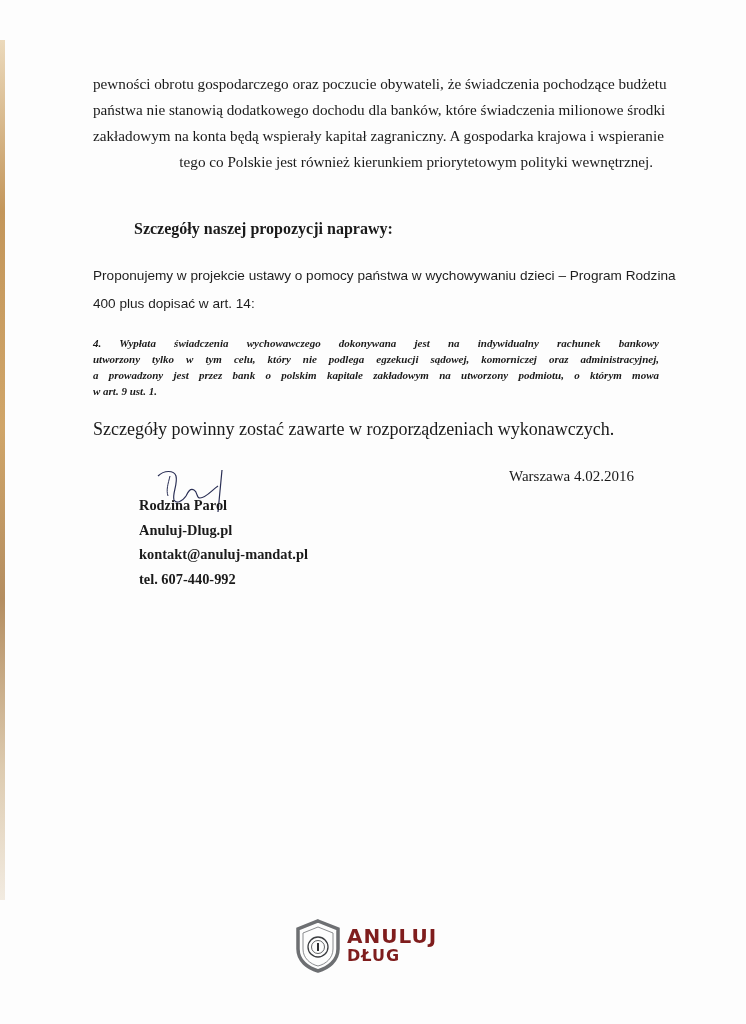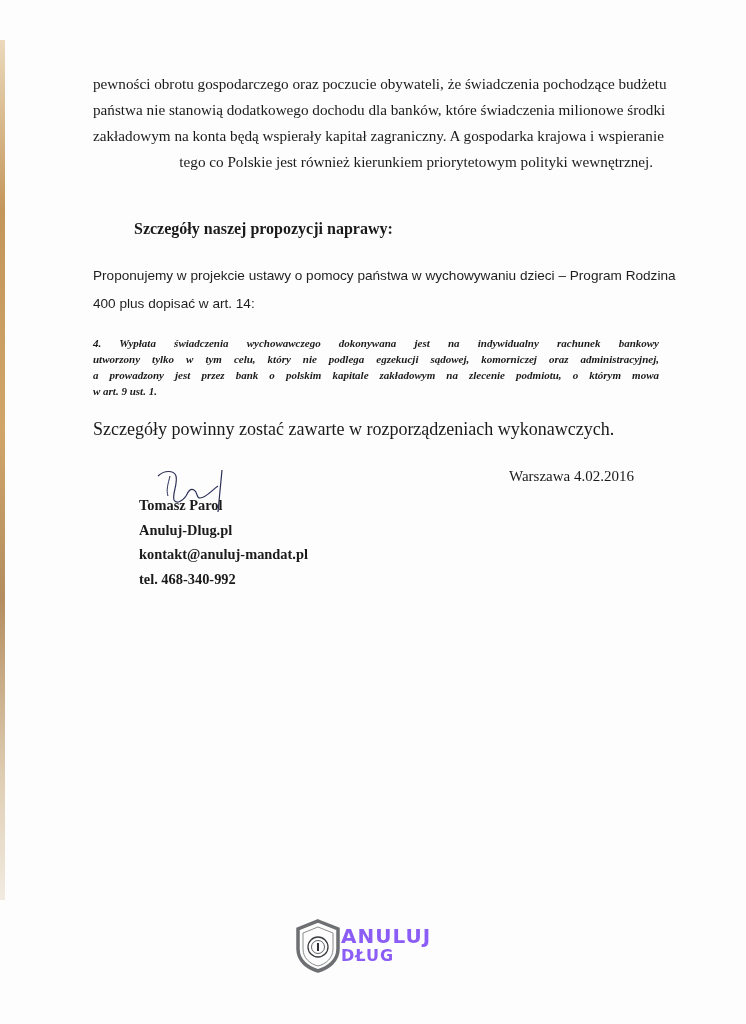--- a/index.html
+++ b/index.html
@@ -16,21 +16,21 @@
     .proposal .ln { display:block; white-space:nowrap; }
     .article { position:absolute; left:93px; top:335px; width:566px; font-size:11px; line-height:16px; font-style:italic; font-weight:bold; }
     .article .ln { display:block; white-space:nowrap; text-align:justify; text-align-last:justify; }
     .article .ln.last { text-align-last:left; }
     .details { position:absolute; left:93px; top:419px; font-size:18px; }
     .date { position:absolute; left:509px; top:468px; font-size:15px;text-align:center; }
     .signature { position:absolute; left:150px; top:466px; width:90px; height:50px; }
     .sig-block { position:absolute; left:139px; top:493px; font-size:14.4px; font-weight:bold; line-height:24.5px; }
     .sig-block .ln { display:block; white-space:nowrap; }
     .logo { position:absolute; left:295px; top:919px; display:flex; align-items:center; }
-    .logo-text { font-family:"DejaVu Sans", sans-serif; font-weight:bold; color:#8b5cf6; line-height:19px; letter-spacing:1px; }
+    .logo-text { margin-left:6px; font-family:"DejaVu Sans", sans-serif; font-weight:bold; color:#7f1d1d; line-height:19px; letter-spacing:1px; }
     .logo-text .l1 { display:block; font-size:20px; }
     .logo-text .l2 { display:block; font-size:16px; }
   </style>
 </head>
 <body>
 
 <div class="page">
   <div class="edge-left"></div>
 
   <div class="para serif" style="top:71px;text-align:right;">
@@ -43,39 +43,39 @@
   <div class="heading serif">Szczegóły naszej propozycji naprawy:</div>
 
   <div class="proposal sans">
     <span class="ln">Proponujemy w projekcie ustawy o pomocy państwa w wychowywaniu dzieci – Program Rodzina</span>
     <span class="ln">400 plus dopisać w art. 14:</span>
   </div>
 
   <div class="article serif">
     <span class="ln">4. Wypłata świadczenia wychowawczego dokonywana jest na indywidualny rachunek bankowy</span>
     <span class="ln">utworzony tylko w tym celu, który nie podlega egzekucji sądowej, komorniczej oraz administracyjnej,</span>
-    <span class="ln">a prowadzony jest przez bank o polskim kapitale zakładowym na zlecenie podmiotu, o którym mowa</span>
+    <span class="ln">a prowadzony jest przez bank o polskim kapitale zakładowym na utworzony podmiotu, o którym mowa</span>
     <span class="ln last">w art. 9 ust. 1.</span>
   </div>
 
   <div class="details serif">Szczegóły powinny zostać zawarte w rozporządzeniach wykonawczych.</div>
 
   <div class="date serif">Warszawa 4.02.2016</div>
 
   <svg class="signature" viewBox="0 0 90 50">
     <path d="M8 10 C14 4, 24 4, 26 10 C28 18, 22 28, 24 34 C26 38, 32 36, 36 30 C38 26, 40 22, 44 24 C48 26, 46 32, 50 32 C56 32, 62 24, 68 20" fill="none" stroke="#2a2f55" stroke-width="1.2"></path>
     <path d="M72 4 L68 46" fill="none" stroke="#2a2f55" stroke-width="1.2"></path>
     <path d="M20 10 C18 18, 16 24, 18 30" fill="none" stroke="#2a2f55" stroke-width="1"></path>
   </svg>
 
   <div class="sig-block serif">
-    <span class="ln">Tomasz Parol</span>
+    <span class="ln">Rodzina Parol</span>
     <span class="ln">Anuluj-Dlug.pl</span>
     <span class="ln">kontakt@anuluj-mandat.pl</span>
-    <span class="ln">tel. 468-340-992</span>
+    <span class="ln">tel. 607-440-992</span>
   </div>
 
   <div class="logo">
     <svg width="46" height="54" viewBox="0 0 46 54">
       <path d="M23 2 L43 10 L43 30 C43 42, 33 49, 23 52 C13 49, 3 42, 3 30 L3 10 Z" fill="none" stroke="#6d6f72" stroke-width="3.5"></path>
       <path d="M23 8 L38 14 L38 30 C38 39, 31 45, 23 47 C15 45, 8 39, 8 30 L8 14 Z" fill="none" stroke="#8a8c8f" stroke-width="1"></path>
       <circle cx="23" cy="28" r="10" fill="none" stroke="#3b3d40" stroke-width="1.3"></circle>
       <circle cx="23" cy="28" r="6.5" fill="none" stroke="#3b3d40" stroke-width="0.8"></circle>
       <rect x="22" y="24" width="2" height="8" fill="#2b2d30"></rect>
     </svg>

